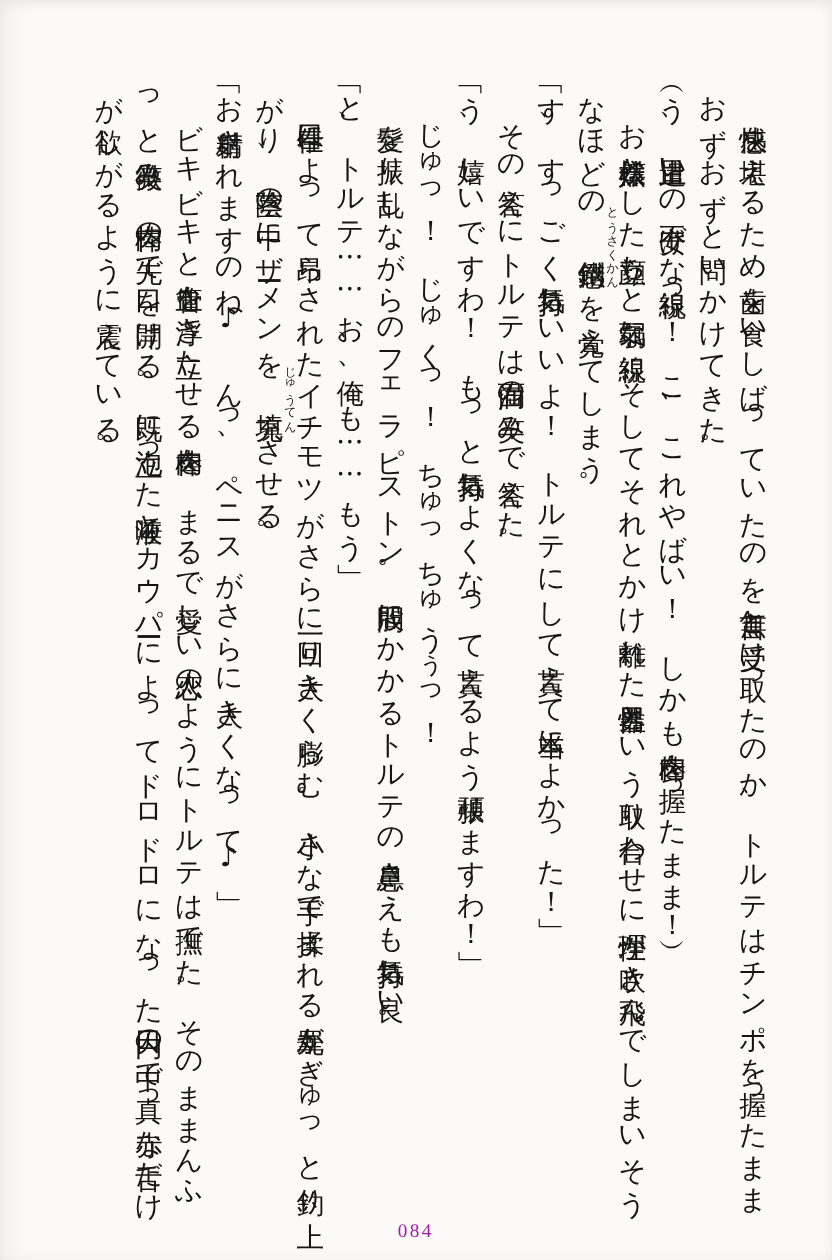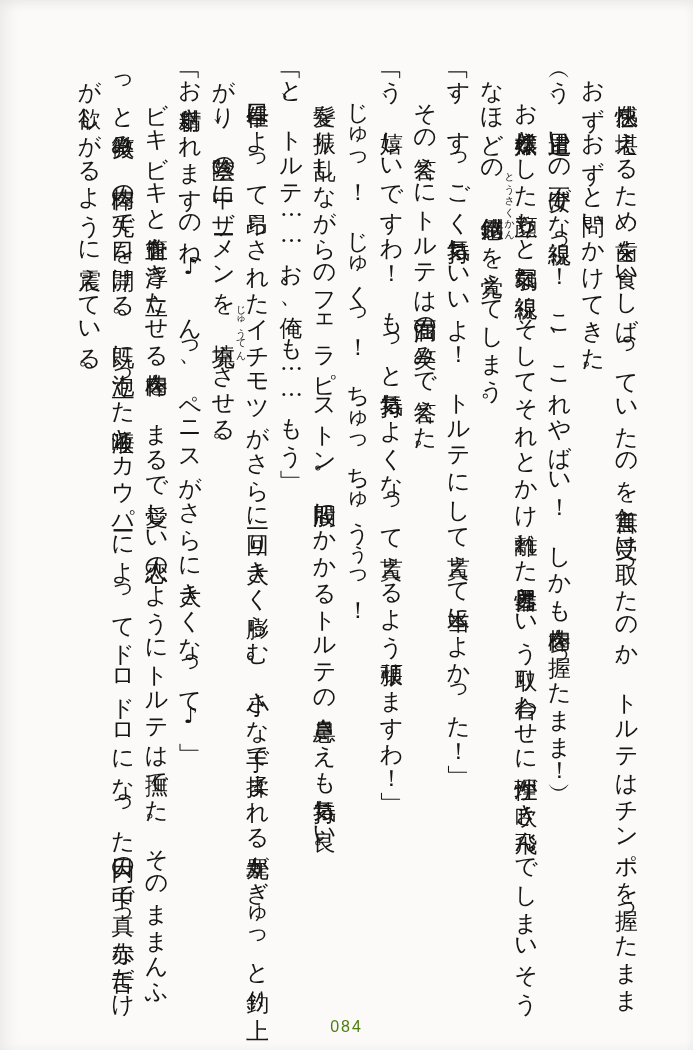--- a/index.html
+++ b/index.html
@@ -51,24 +51,24 @@
     letter-spacing: 0;
     color: #222;
     font-family: "DejaVu Serif", "Liberation Serif", serif;
   }
   .page-number {
     position: absolute;
     bottom: 14px;
     left: 0;
     width: 100%;
     text-align: center;
-    font-family: Liberation Sans, sans-serif;
+    font-family: Liberation Serif, serif;
     font-size: 16px;
     letter-spacing: 2px;
-    color: #4d7c0f;
+    color: #a21caf;
   }
 </style>
 </head>
 <body>
 
 <div class="book-page">
   <div class="text-area" id="text-area">
       <p class="para indent">快感を堪えるため歯を食いしばっていたのを無言と受け取ったのか、トルテはチンポを握ったままおずおずと問いかけてきた。</p>
       <p class="para">（う、上目遣いの不安げな視線っ！　こ、これやばい！　しかも肉棒を握ったまま！）</p>
       <p class="para indent">お嬢様然とした顔立ちと気弱な視線、そしてそれとかけ離れた男性器という取り合わせに理性が吹き飛んでしまいそうなほどの<ruby>倒錯感<rt>とうさくかん</rt></ruby>を覚えてしまう。</p>

